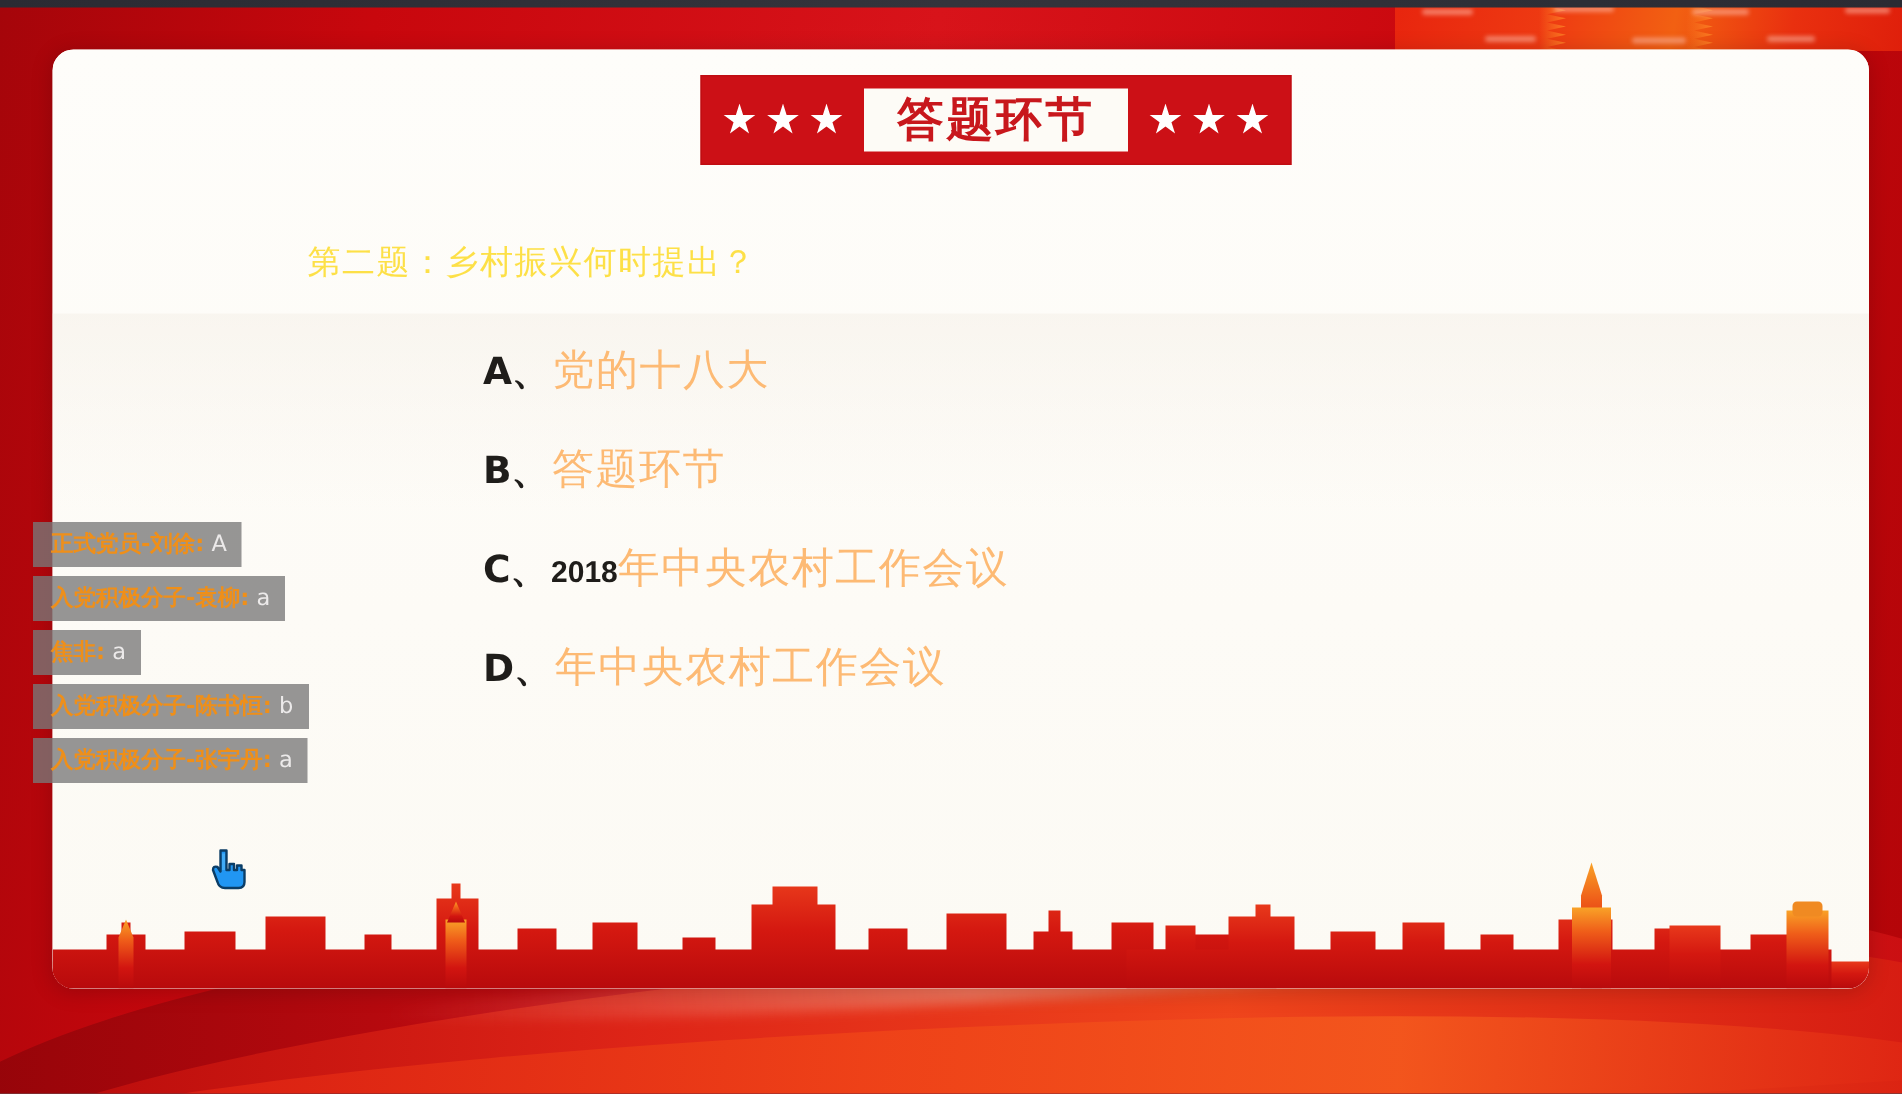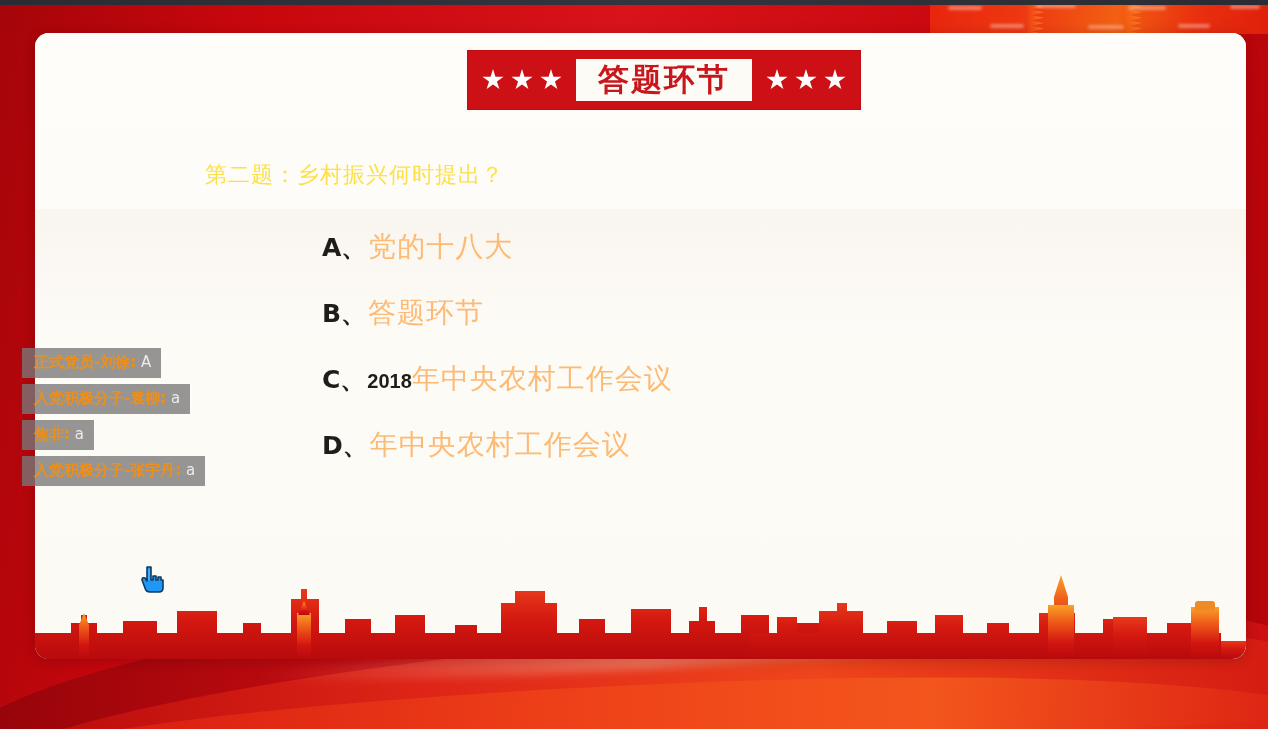--- a/index.html
+++ b/index.html
@@ -344,20 +344,24 @@
     </div>
     <div class="chat-msg">
       <span class="uname">入党积极分子-袁柳:</span>
       <span class="ans">a</span>
     </div>
     <div class="chat-msg">
       <span class="uname">焦非:</span>
       <span class="ans">a</span>
     </div>
     <div class="chat-msg">
+      <span class="uname">入党积极分子-陈书恒:</span>
+      <span class="ans">b</span>
+    </div>
+    <div class="chat-msg">
       <span class="uname">入党积极分子-张宇丹:</span>
       <span class="ans">a</span>
     </div>
   </div>
 
   <svg class="cursor" viewBox="0 0 26 30">
     <path d="M9,2 h4 v13 h2 v-4 h3 v4 h2 v-3 h3 v3 h2 v8 q0,4 -4,4 h-9 q-4,0 -5,-4 l-3,-8 q0,-3 3,-2 l2,3 Z" fill="#2196f3" stroke="#0b3d66" stroke-width="1.6" stroke-linejoin="round"></path>
     <path d="M10,4 h2 v11 h-2 Z" fill="#4fb3f7" opacity=".7"></path>
   </svg>
 

